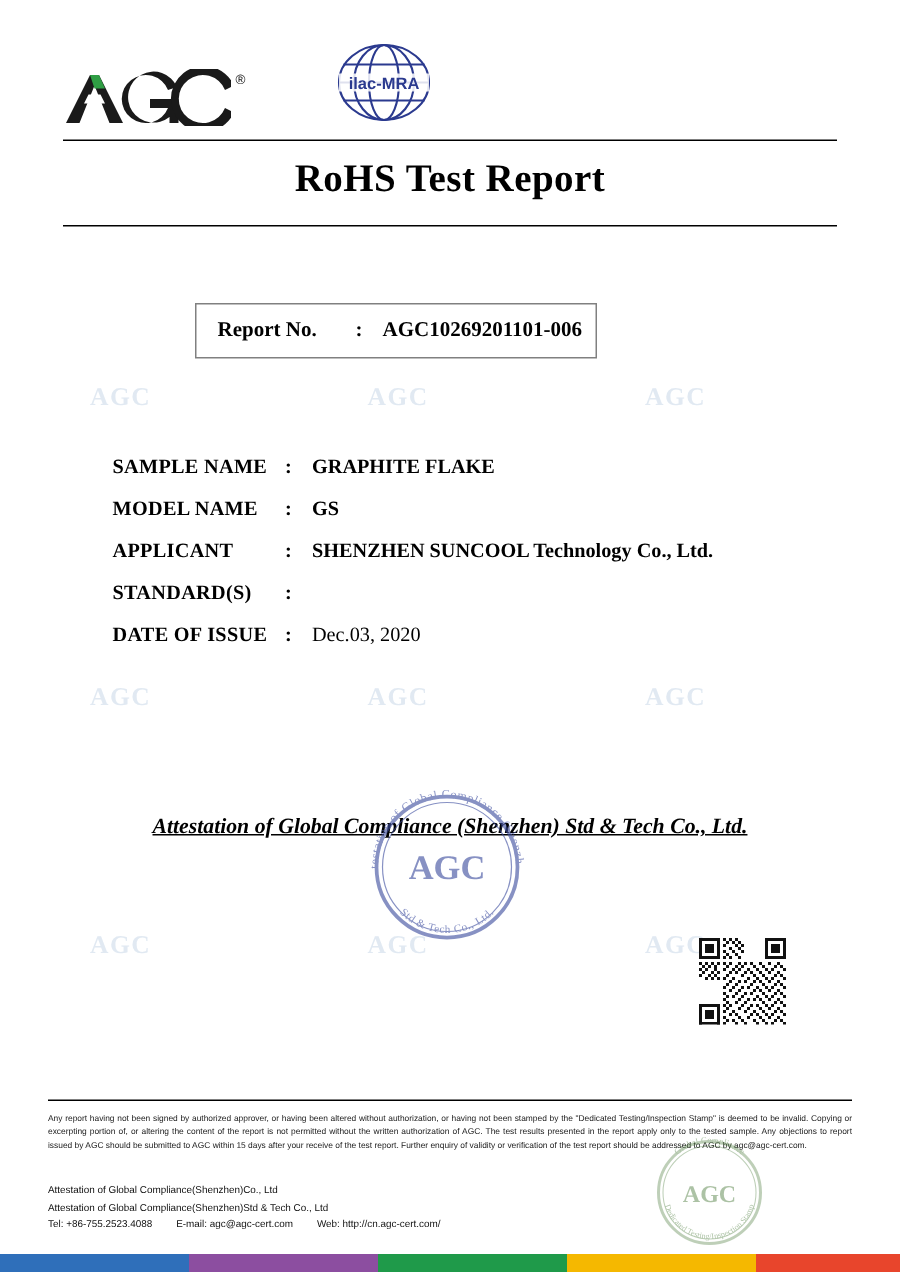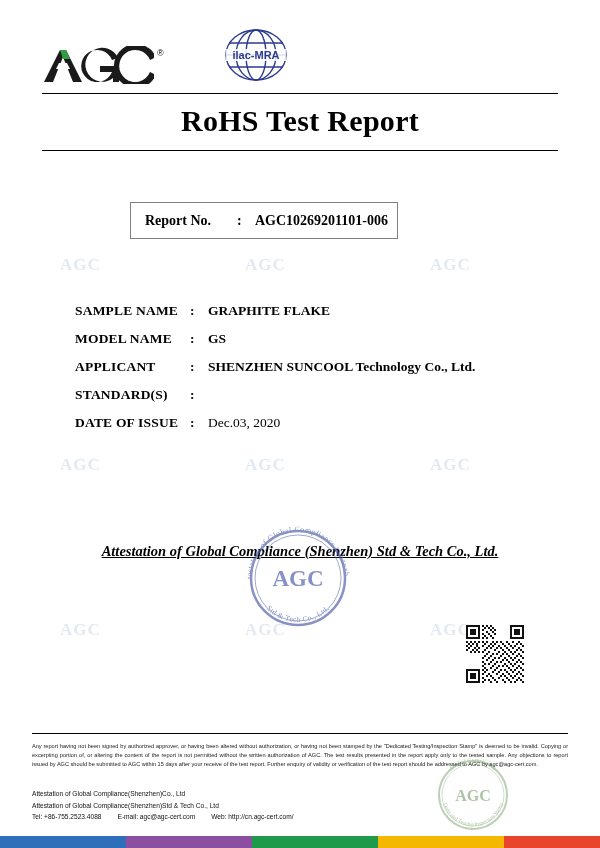--- a/index.html
+++ b/index.html
@@ -81,21 +81,21 @@
   }
   .rule-top { top: 93px; }
   .rule-bottom { top: 150px; }
 
   .doc-title {
     position: absolute;
     left: 0;
     top: 104px;
     width: 600px;
     text-align: center;
-    font-size: 30px;
+    font-size: 26px;
     font-weight: bold;
     letter-spacing: .3px;
     color: #000;
   }
 
   
   .report-box {
     position: absolute;
     left: 130px;
     top: 202px;

